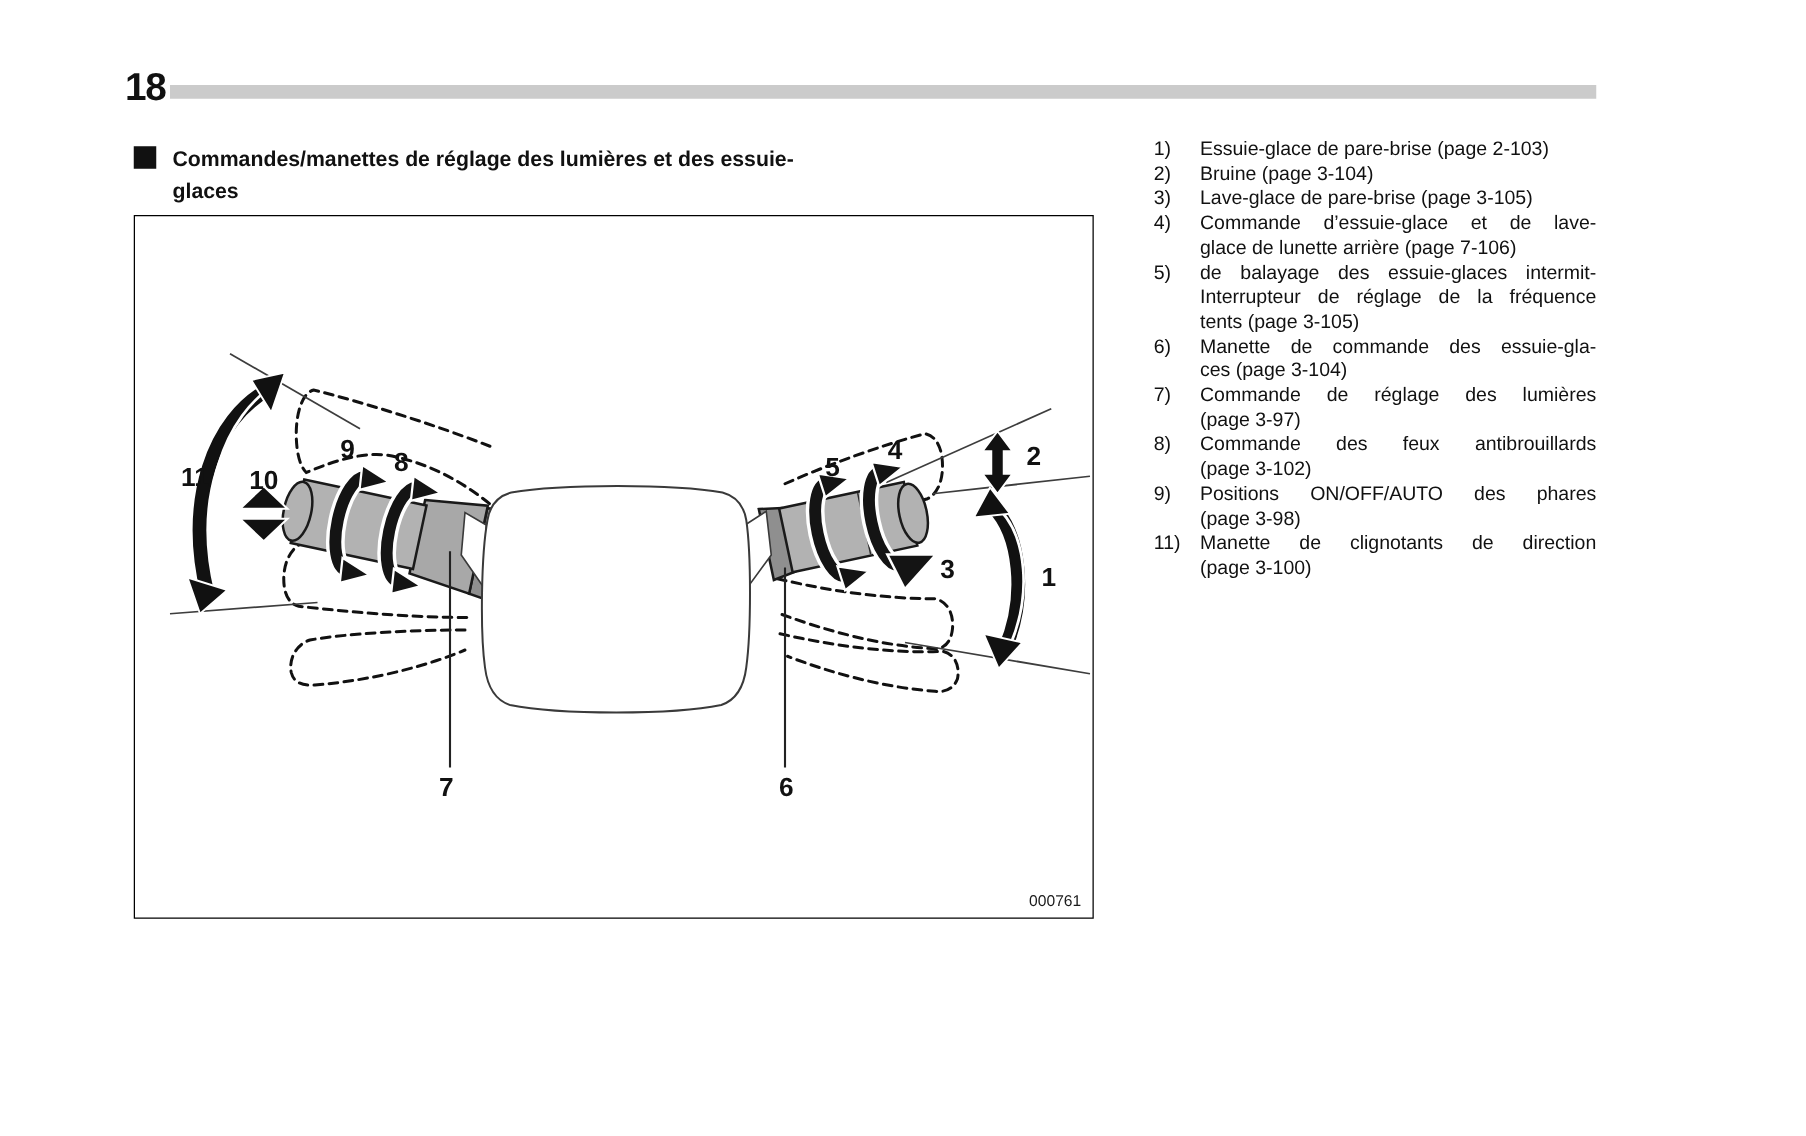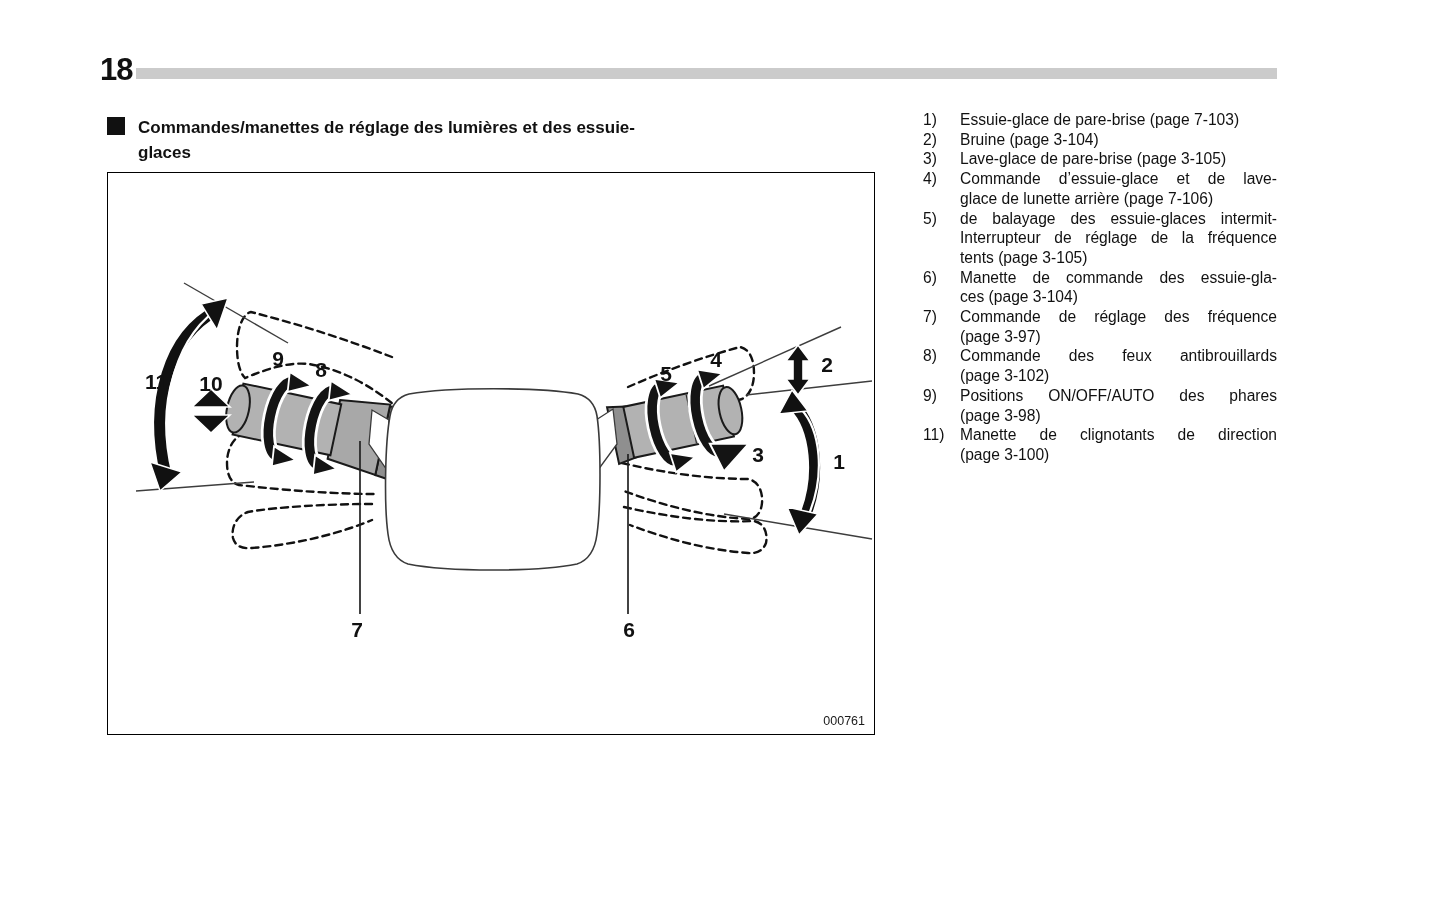--- a/index.html
+++ b/index.html
@@ -151,21 +151,21 @@
       <text class="callout" x="48" y="216" text-anchor="middle">11</text>
 
       <text class="figcode" x="757" y="552" text-anchor="end">000761</text>
     </svg>
   </div>
 
   <div id="legend">
       <div class="legend-item">
         <div class="legend-num">1)</div>
         <div class="legend-body">
-          <div class="legend-line">Essuie-glace de pare-brise (page 7-103)</div>
+          <div class="legend-line">Essuie-glace de pare-brise (page 2-103)</div>
         </div>
       </div>
       <div class="legend-item">
         <div class="legend-num">2)</div>
         <div class="legend-body">
           <div class="legend-line">Bruine (page 3-104)</div>
         </div>
       </div>
       <div class="legend-item">
         <div class="legend-num">3)</div>
@@ -191,21 +191,21 @@
       <div class="legend-item">
         <div class="legend-num">6)</div>
         <div class="legend-body">
           <div class="legend-line just">Manette de commande des essuie-gla-</div>
           <div class="legend-line">ces (page 3-104)</div>
         </div>
       </div>
       <div class="legend-item">
         <div class="legend-num">7)</div>
         <div class="legend-body">
-          <div class="legend-line just">Commande de réglage des fréquence</div>
+          <div class="legend-line just">Commande de réglage des lumières</div>
           <div class="legend-line">(page 3-97)</div>
         </div>
       </div>
       <div class="legend-item">
         <div class="legend-num">8)</div>
         <div class="legend-body">
           <div class="legend-line just">Commande des feux antibrouillards</div>
           <div class="legend-line">(page 3-102)</div>
         </div>
       </div>

